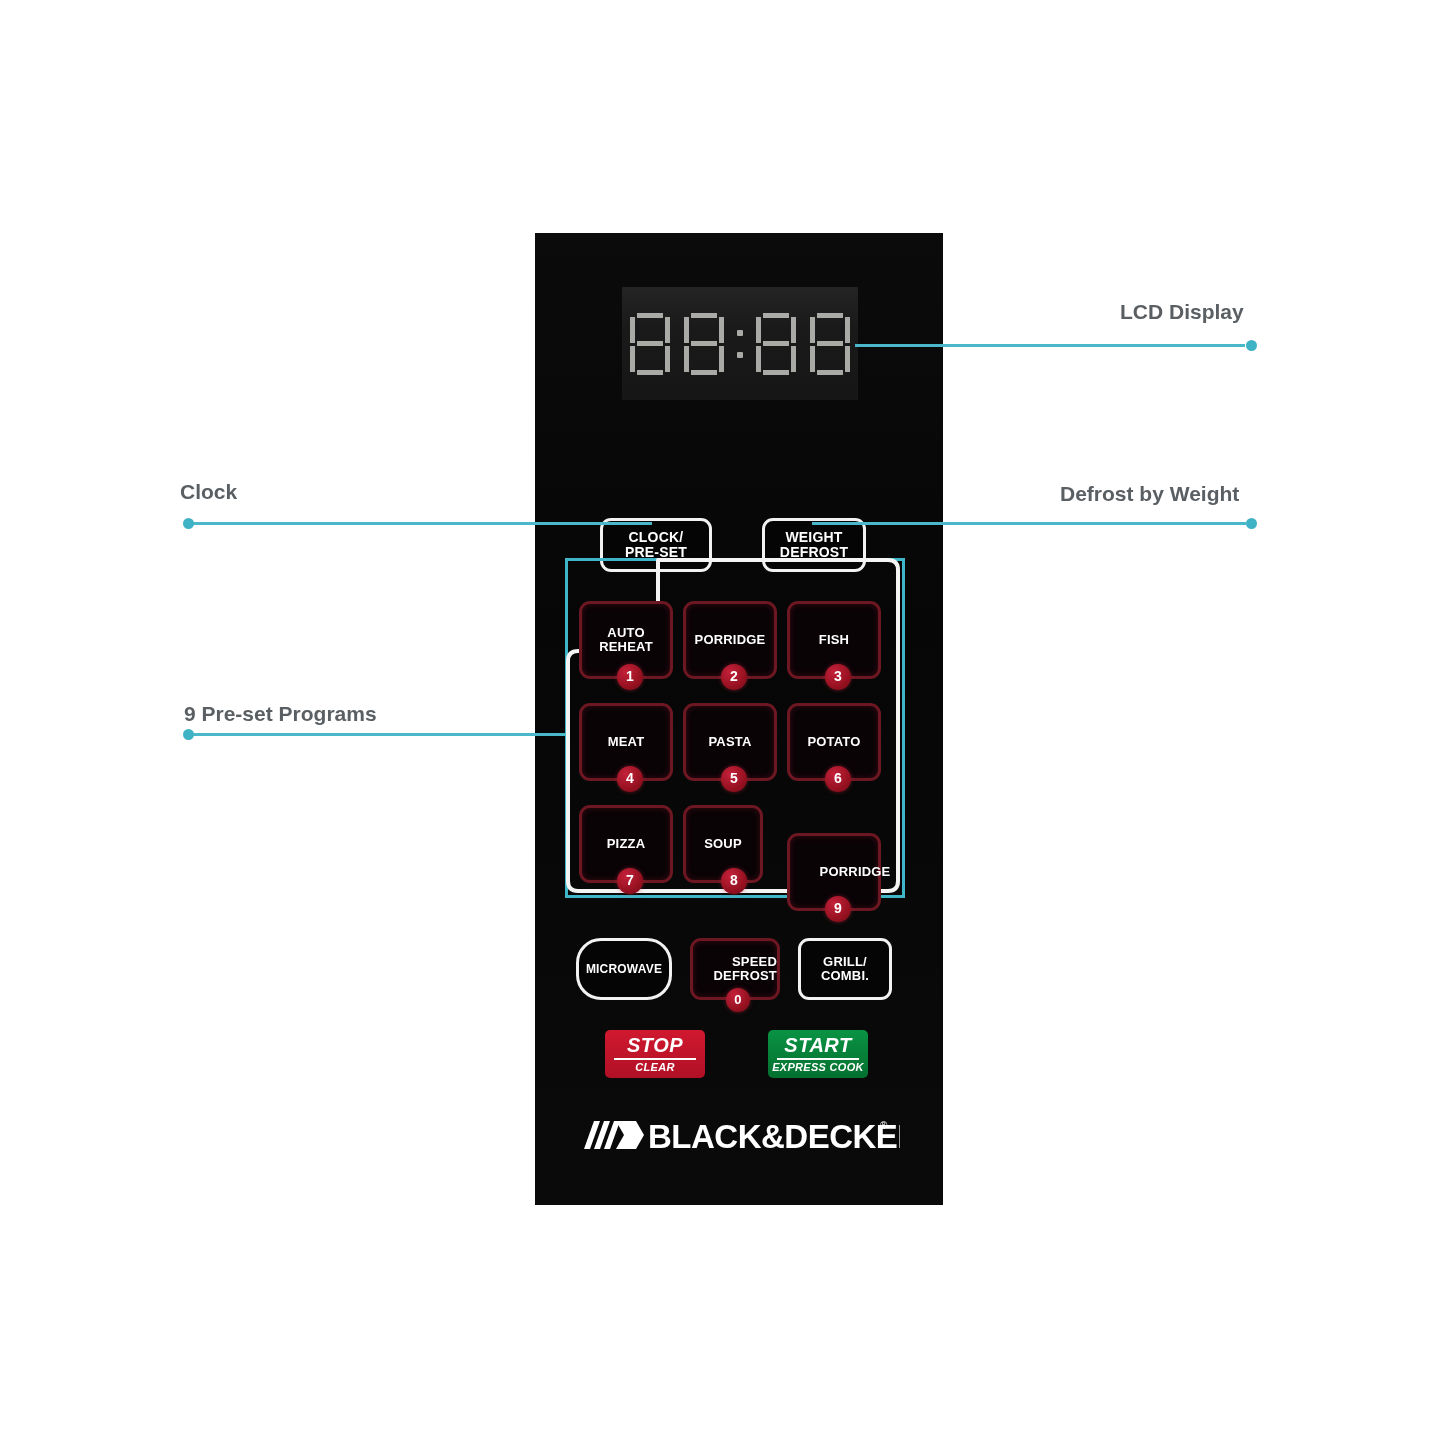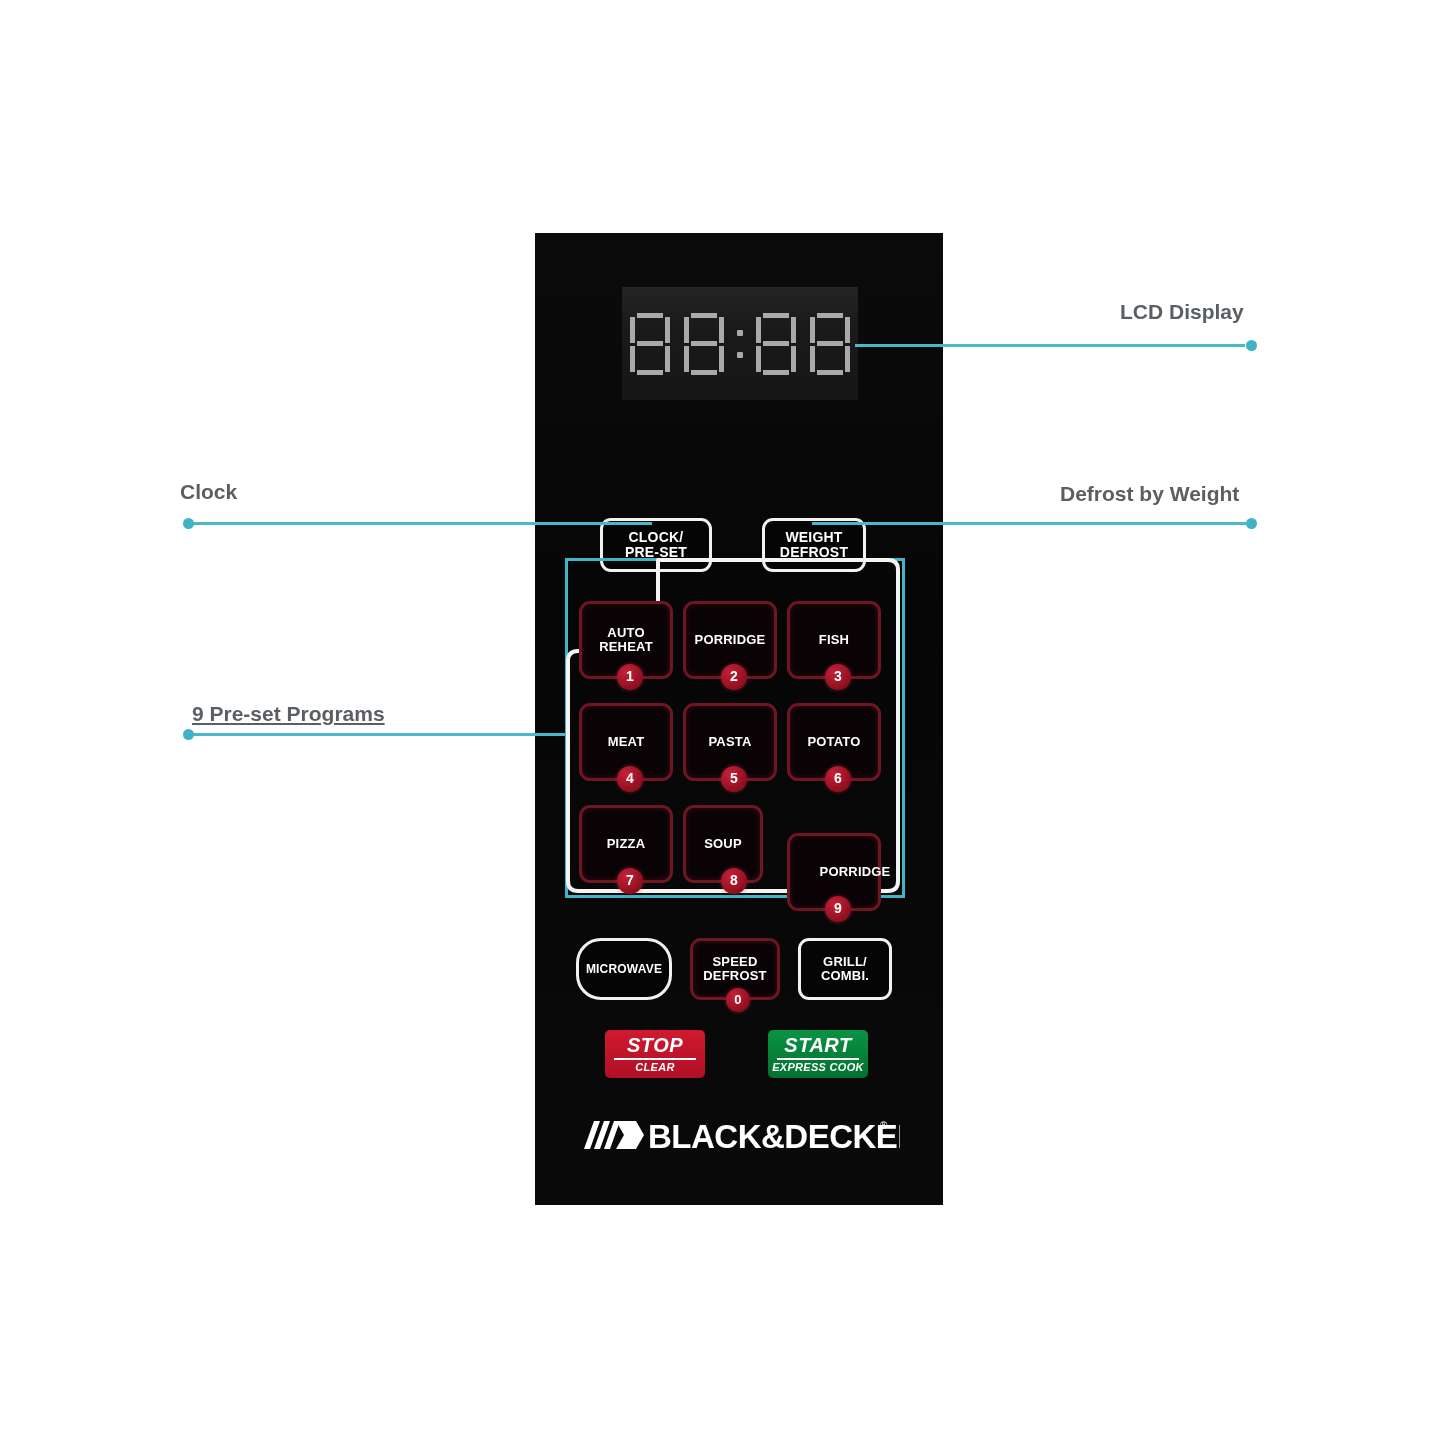--- a/index.html
+++ b/index.html
@@ -201,21 +201,21 @@
       <span class="badge" style="left:35px;top:60px;width:26px;height:26px;font-size:14px;">8</span>
     </div>
     <div class="btn btn-red" style="left:252px;top:572px;width:94px;height:78px;font-size:13px;padding-left:42px;">
       <span>PORRIDGE</span>
       <span class="badge" style="left:35px;top:60px;width:26px;height:26px;font-size:14px;">9</span>
     </div>
 
     <div class="btn btn-white" style="left:41px;top:677px;width:96px;height:62px;font-size:12px;border-radius:25px;">
       <span>MICROWAVE</span>
     </div>
-    <div class="btn btn-red" style="left:155px;top:677px;width:90px;height:62px;font-size:13px;">
+    <div class="btn btn-red" style="left:155px;top:677px;width:90px;height:62px;font-size:13px;align-items:flex-end;">
       <span>SPEED</span>
       <span>DEFROST</span>
       <span class="badge" style="left:33px;top:47px;width:24px;height:24px;font-size:13px;">0</span>
     </div>
     <div class="btn btn-white" style="left:263px;top:677px;width:94px;height:62px;font-size:13px;">
       <span>GRILL/</span>
       <span>COMBI.</span>
     </div>
 
     <div class="cmd cmd-stop" style="left:70px;top:797px;width:100px;height:48px;">
@@ -250,17 +250,17 @@
   <div class="ann-dot" style="left:1246px;top:340px;"></div>
 
   <div class="ann-label" style="left:180px;top:480px;">Clock</div>
   <div class="ann-line" style="left:190px;top:522px;width:462px;"></div>
   <div class="ann-dot" style="left:183px;top:518px;"></div>
 
   <div class="ann-label" style="left:1060px;top:482px;">Defrost by Weight</div>
   <div class="ann-line" style="left:812px;top:522px;width:434px;"></div>
   <div class="ann-dot" style="left:1246px;top:518px;"></div>
 
-  <div class="ann-label" style="left:192px;top:702px;text-decoration:underline;">9 Pre-set Programs</div>
+  <div class="ann-label" style="left:184px;top:702px;">9 Pre-set Programs</div>
   <div class="ann-line" style="left:190px;top:733px;width:376px;"></div>
   <div class="ann-dot" style="left:183px;top:729px;"></div>
 
 </div>
 
 </body></html>

